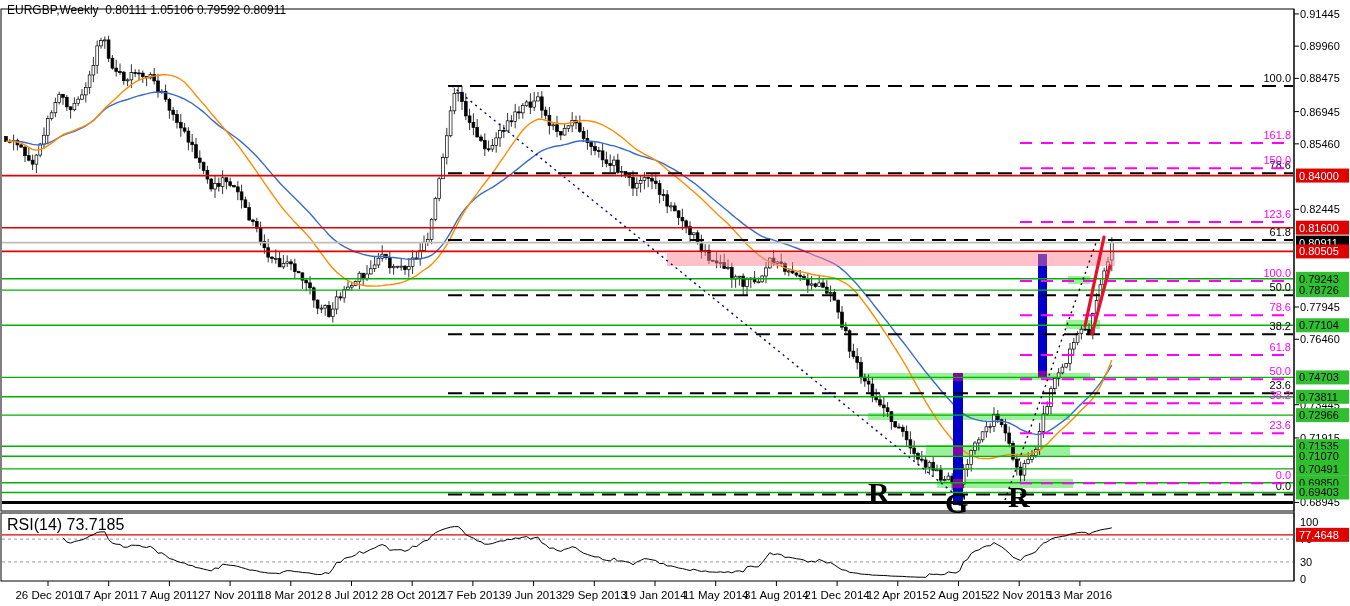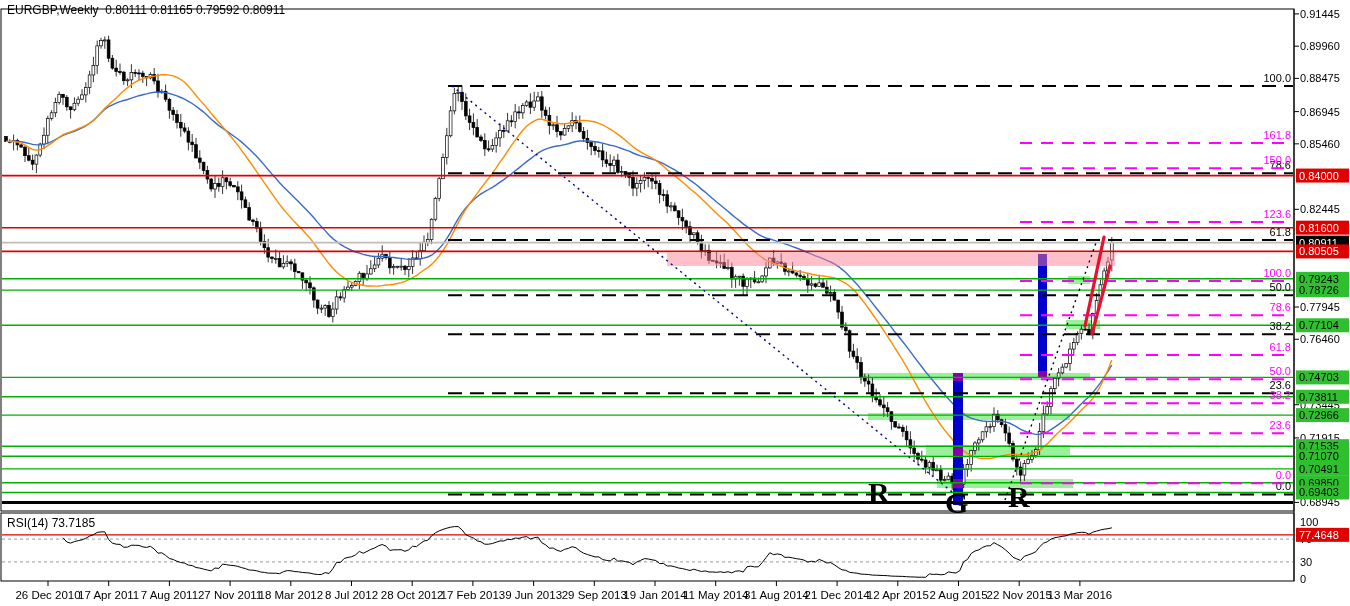--- a/index.html
+++ b/index.html
@@ -1,20 +1,20 @@
 <!DOCTYPE html>
 <html><head>
 <meta charset="utf-8">
 <style>
   html,body{margin:0;padding:0;background:#ffffff;}
   #app{position:relative;width:1350px;height:606px;background:#ffffff;overflow:hidden;
        font-family:"Liberation Sans",sans-serif;}
   #chart-svg{position:absolute;left:0;top:0;}
   .hdr{position:absolute;left:7px;top:3px;font-size:12px;color:#000;white-space:pre;}
-  .rsi-lbl{position:absolute;left:7px;top:516px;font-size:12px;color:#000;}
+  .rsi-lbl{position:absolute;left:7px;top:516px;font-size:16px;color:#000;}
 </style>
 </head>
 <body>
 <div id="app">
 
 <svg id="chart-svg" width="1350" height="606">
       <g>
         <rect x="1" y="9" width="1293" height="502" fill="#fff" stroke="#000" stroke-width="1"></rect>
         <rect x="1" y="513" width="1293" height="68" fill="#fff" stroke="#000" stroke-width="1"></rect>
       </g>
@@ -797,17 +797,17 @@
         <text x="897.8000000000001" y="599" font-size="11.5" fill="#000" text-anchor="middle">12 Apr 2015</text>
         <line x1="958.5" y1="581" x2="958.5" y2="586" stroke="#000" stroke-width="1"></line>
         <text x="958.5" y="599" font-size="11.5" fill="#000" text-anchor="middle">2 Aug 2015</text>
         <line x1="1019.2" y1="581" x2="1019.2" y2="586" stroke="#000" stroke-width="1"></line>
         <text x="1019.2" y="599" font-size="11.5" fill="#000" text-anchor="middle">22 Nov 2015</text>
         <line x1="1079.9" y1="581" x2="1079.9" y2="586" stroke="#000" stroke-width="1"></line>
         <text x="1079.9" y="599" font-size="11.5" fill="#000" text-anchor="middle">13 Mar 2016</text>
       </g>
     </svg>
 
-<div class="hdr"><span>EURGBP,Weekly</span><span id="ohlc-span">  0.80111 0.81165 0.79592 0.80911</span></div>
+<div class="hdr"><span>EURGBP,Weekly</span><span id="ohlc-span">  0.80111 1.05106 0.79592 0.80911</span></div>
 
 <div class="rsi-lbl">RSI(14) 73.7185</div>
 
 </div>
 
 </body></html>

